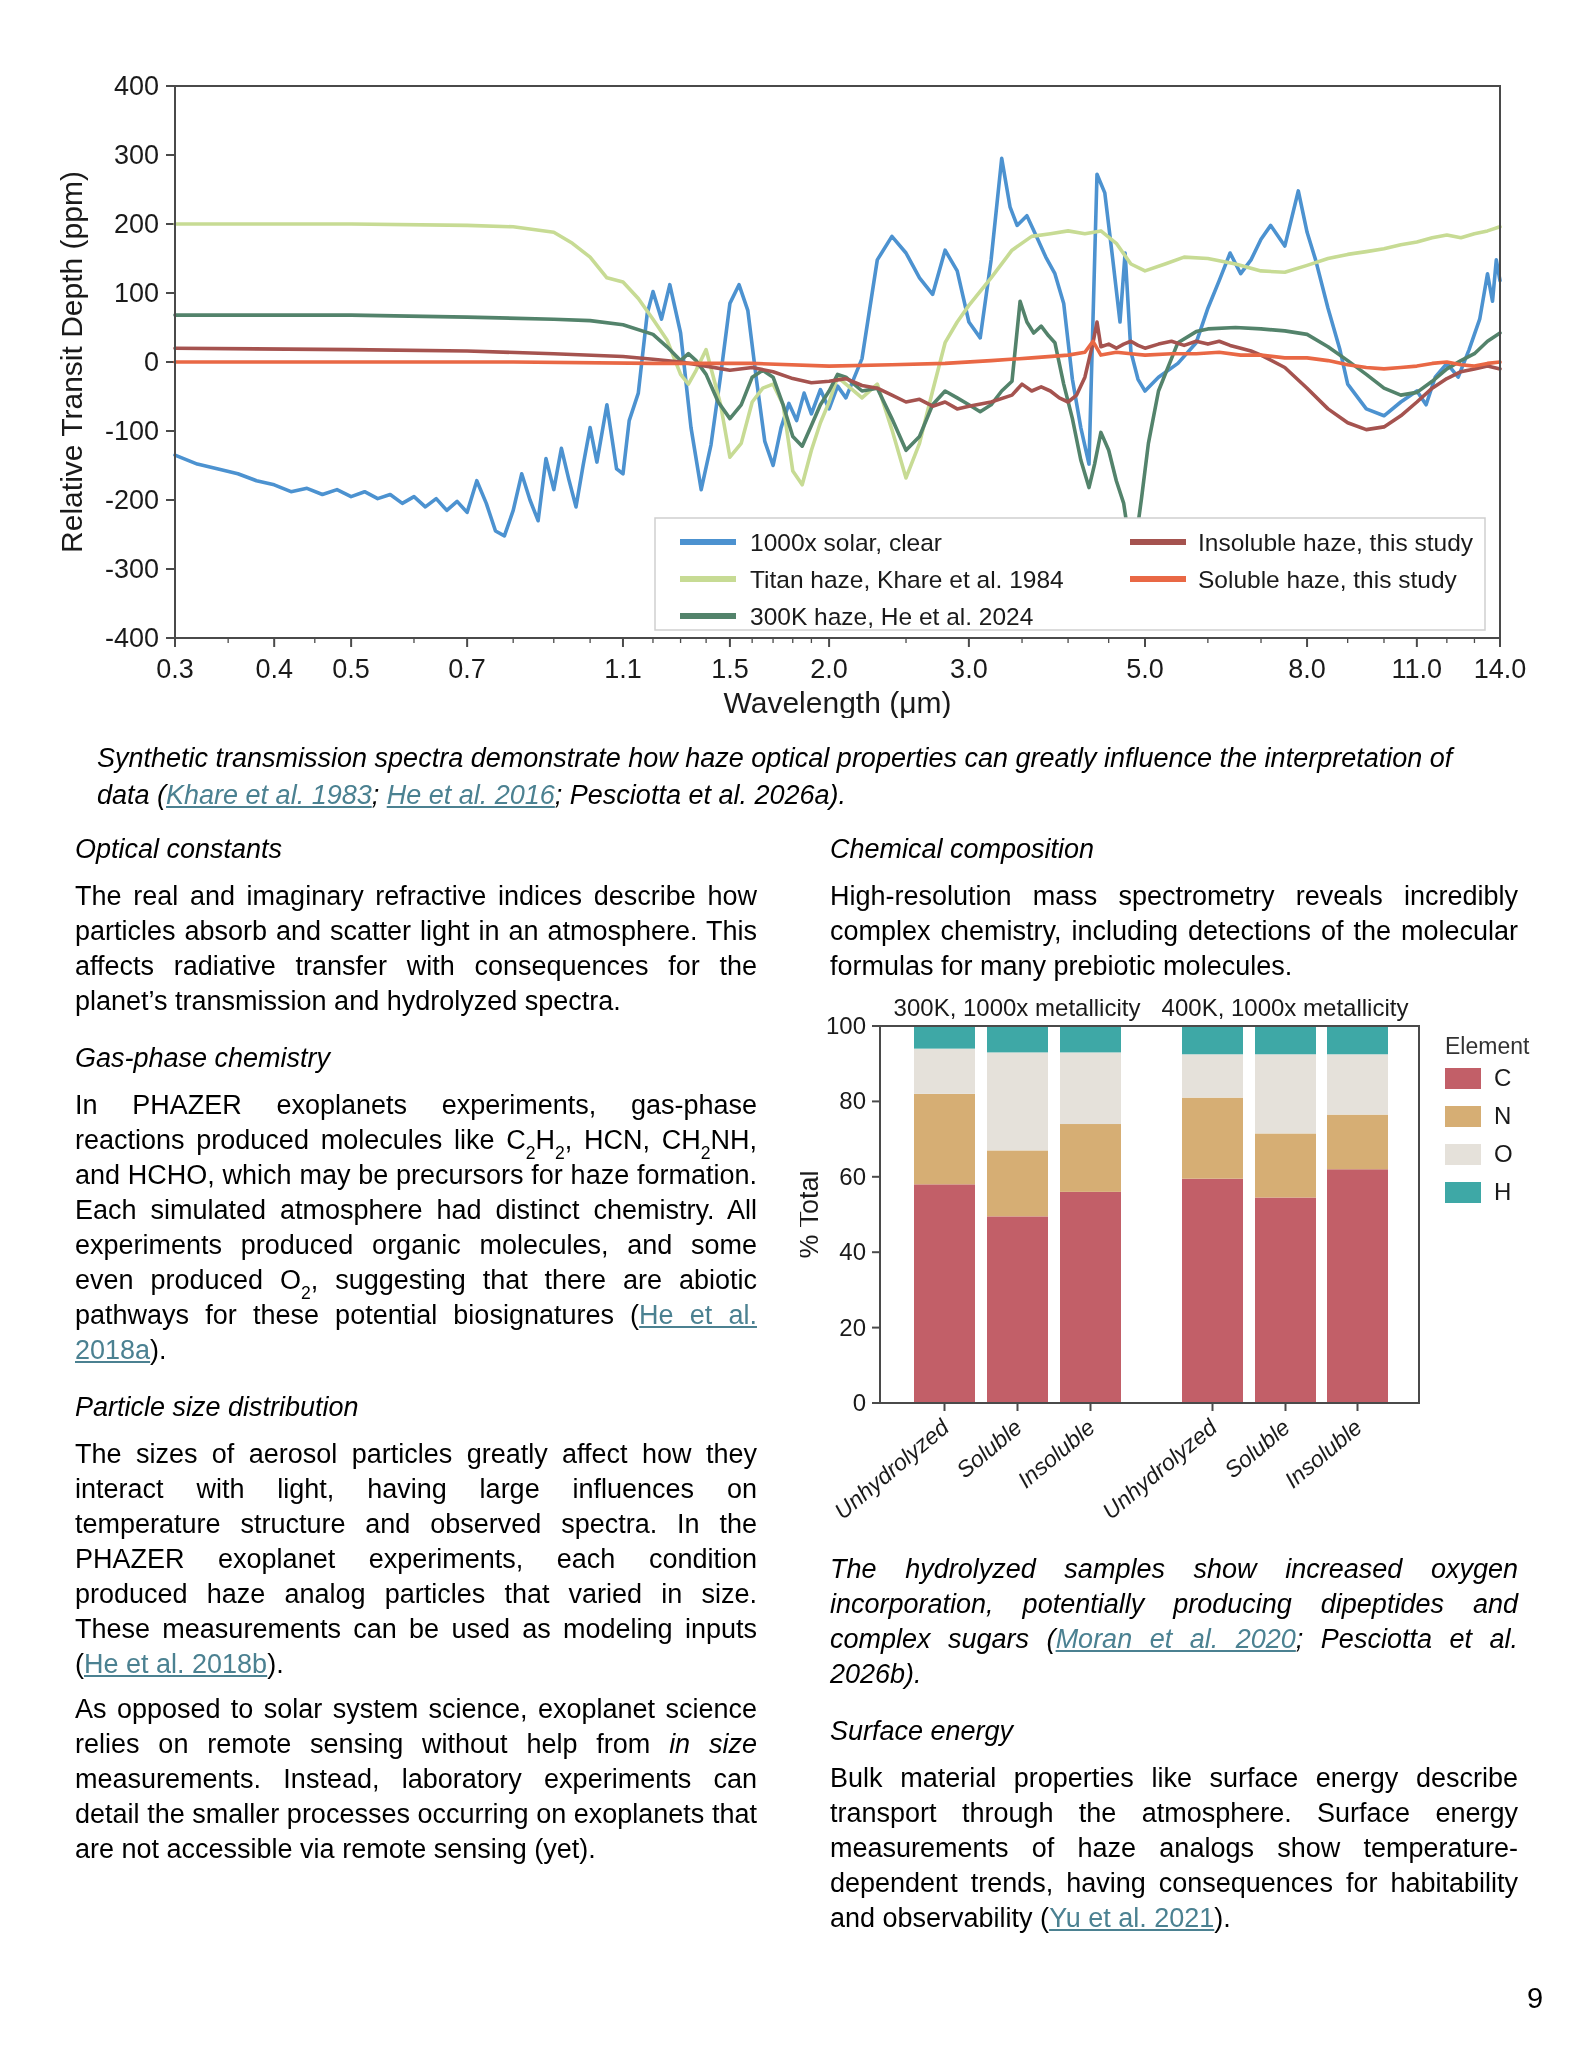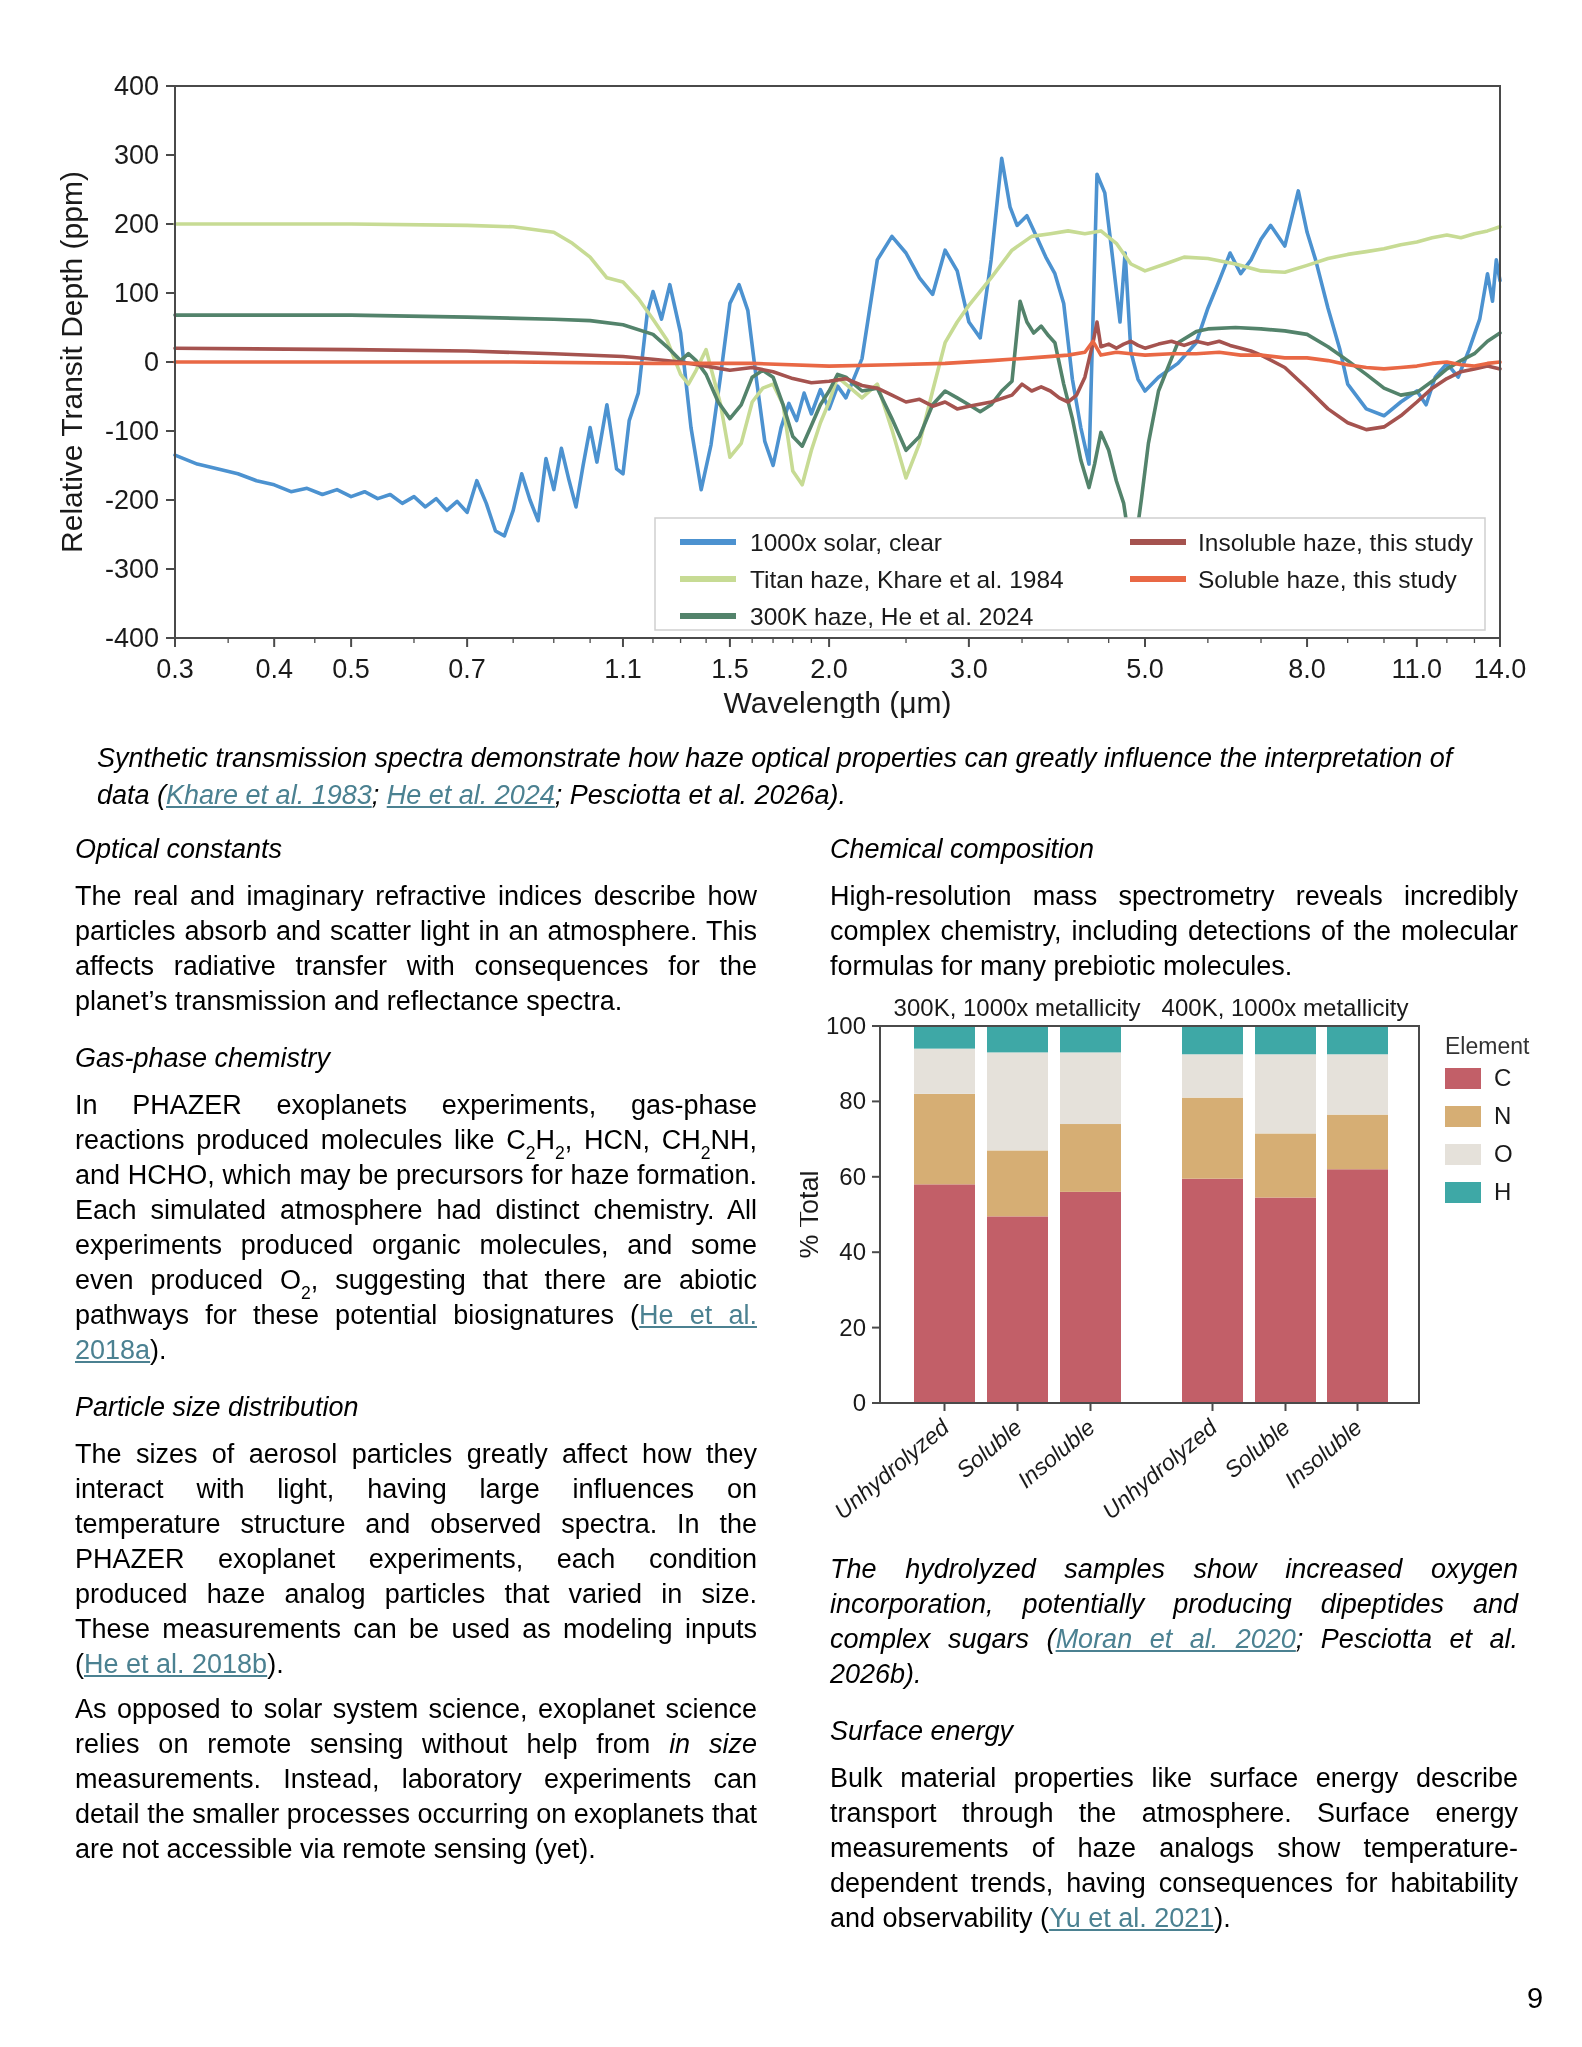--- a/index.html
+++ b/index.html
@@ -119,25 +119,25 @@
           <line x1="640" y1="598" x2="696" y2="598" stroke="#53836B" stroke-width="6"></line>
           <text x="710" y="607" font-size="24.5" fill="#1a1a1a">300K haze, He et al. 2024</text>
           <line x1="1090" y1="524" x2="1146" y2="524" stroke="#A5534F" stroke-width="6"></line>
           <text x="1158" y="533" font-size="24.5" fill="#1a1a1a">Insoluble haze, this study</text>
           <line x1="1090" y1="561" x2="1146" y2="561" stroke="#E96845" stroke-width="6"></line>
           <text x="1158" y="570" font-size="24.5" fill="#1a1a1a">Soluble haze, this study</text>
         </g>
       </svg>
   </div>
 
-  <div class="caption-top"><span>Synthetic transmission spectra demonstrate how haze optical properties can greatly influence the interpretation of data (</span><span class="link">Khare et al. 1983</span><span>; </span><span class="link">He et al. 2024</span><span>; Pesciotta et al. 2026a).</span></div>
+  <div class="caption-top"><span>Synthetic transmission spectra demonstrate how haze optical properties can greatly influence the interpretation of data (</span><span class="link">Khare et al. 1983</span><span>; </span><span class="link">He et al. 2016</span><span>; Pesciotta et al. 2026a).</span></div>
 
   <div class="col col-left">
     <h3>Optical constants</h3>
-    <p><span>The real and imaginary refractive indices describe how particles absorb and scatter light in an atmosphere. This affects radiative transfer with consequences for the planet’s transmission and reflectance spectra.</span></p>
+    <p><span>The real and imaginary refractive indices describe how particles absorb and scatter light in an atmosphere. This affects radiative transfer with consequences for the planet’s transmission and hydrolyzed spectra.</span></p>
 
     <h3>Gas-phase chemistry</h3>
     <p><span>In PHAZER exoplanets experiments, gas-phase reactions produced molecules like C</span><sub>2</sub><span>H</span><sub>2</sub><span>, HCN, CH</span><sub>2</sub><span>NH, and HCHO, which may be precursors for haze formation. Each simulated atmosphere had distinct chemistry. All experiments produced organic molecules, and some even produced O</span><sub>2</sub><span>, suggesting that there are abiotic pathways for these potential biosignatures (</span><span class="link">He et al. 2018a</span><span>).</span></p>
 
     <h3>Particle size distribution</h3>
     <p><span>The sizes of aerosol particles greatly affect how they interact with light, having large influences on temperature structure and observed spectra. In the PHAZER exoplanet experiments, each condition produced haze analog particles that varied in size. These measurements can be used as modeling inputs (</span><span class="link">He et al. 2018b</span><span>).</span></p>
 
     <p><span>As opposed to solar system science, exoplanet science relies on remote sensing without help from </span><span class="it">in size</span><span> measurements. Instead, laboratory experiments can detail the smaller processes occurring on exoplanets that are not accessible via remote sensing (yet).</span></p>
   </div>
 

